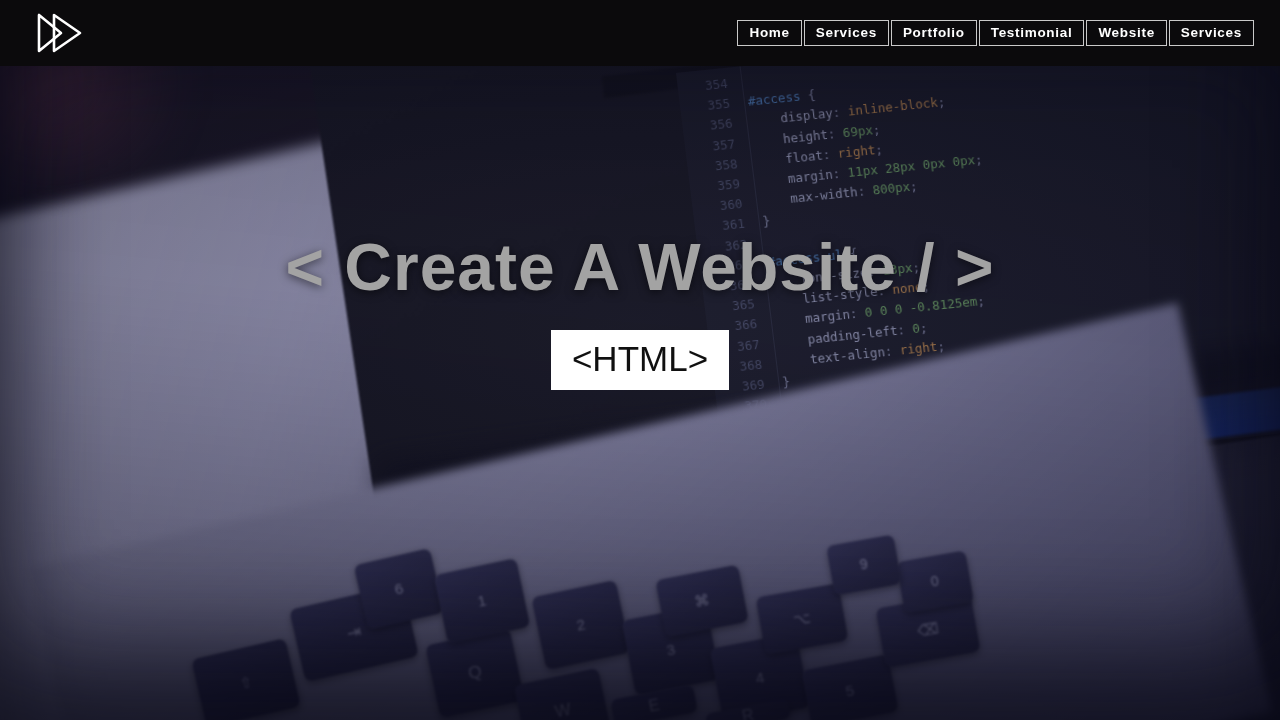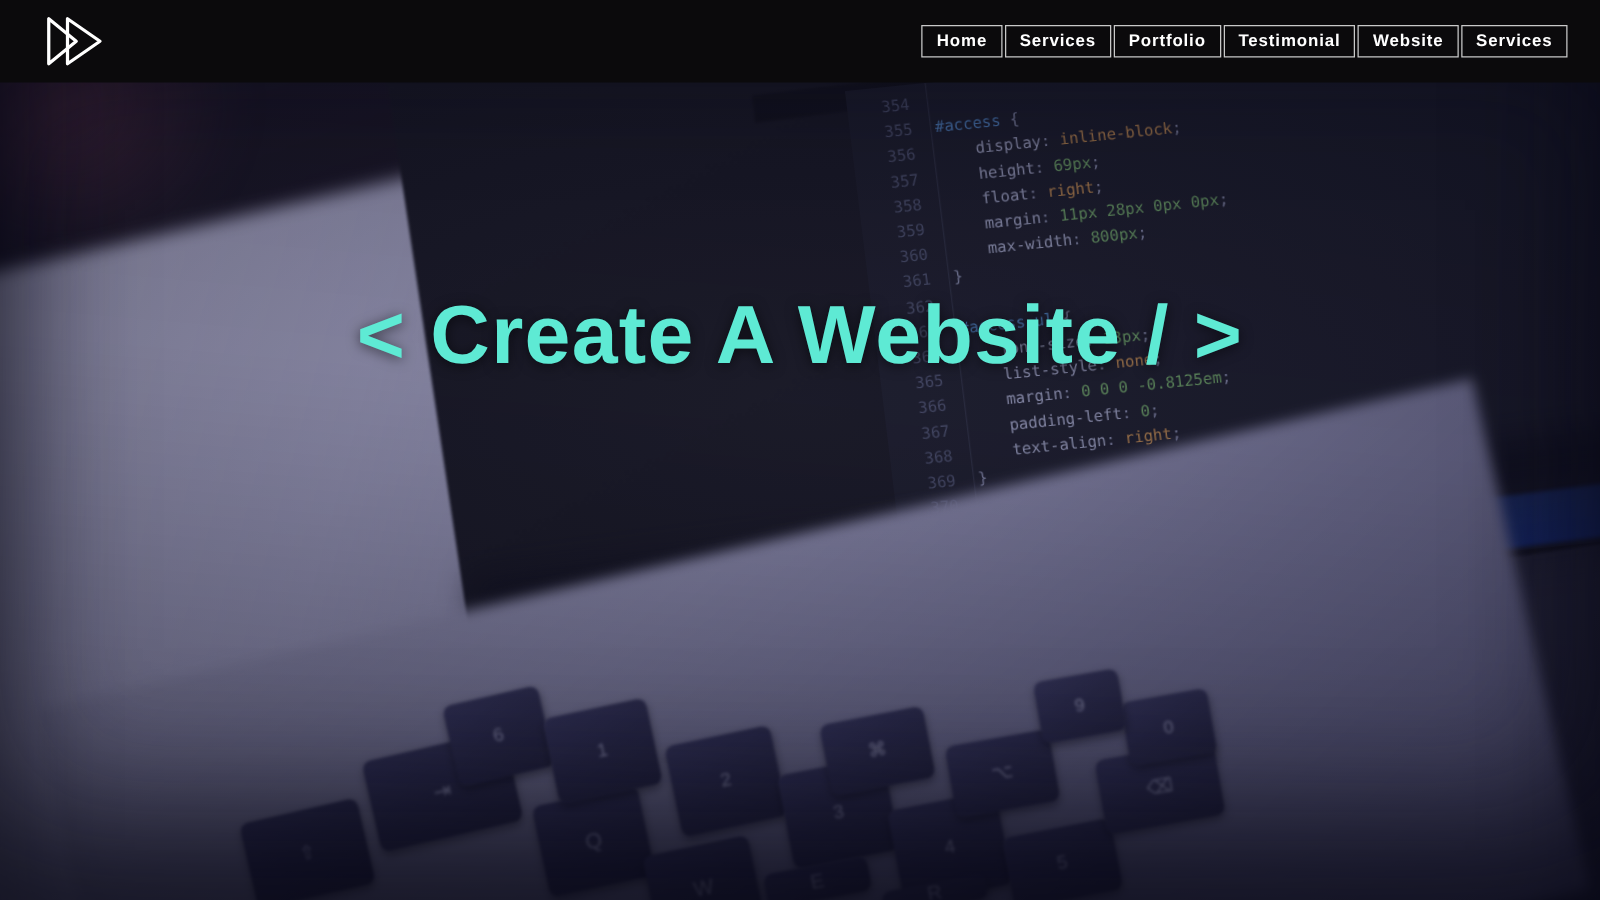--- a/index.html
+++ b/index.html
@@ -250,21 +250,21 @@
     width: 1280px;
     height: 654px;
     z-index: 30;
     display: flex;
     flex-direction: column;
     align-items: center;
     pointer-events: none;
   }
   .hero-title {
     margin-top: 168px;
-    color: #5eead4;
+    color: #a3a3a3;
     font-family: "Liberation Sans", sans-serif;
     font-size: 66px;
     font-weight: bold;
     letter-spacing: 1px;
     line-height: 1;
     text-shadow: 0 2px 10px rgba(0,0,0,0.55);
     white-space: nowrap;
   }
   .hero-buttons {
     margin-top: 30px;
@@ -379,16 +379,17 @@
         <button class="nav-item">Testimonial</button>
         <button class="nav-item">Website</button>
         <button class="nav-item">Services</button>
       </nav>
   </header>
 
   <section class="hero">
     <h1 class="hero-title">&lt; Create A Website / &gt;</h1>
 
     <div class="hero-buttons">
+      <button class="btn btn-primary">&lt;HTML&gt;</button>
     </div>
   </section>
 
 </div>
 
 </body></html>

